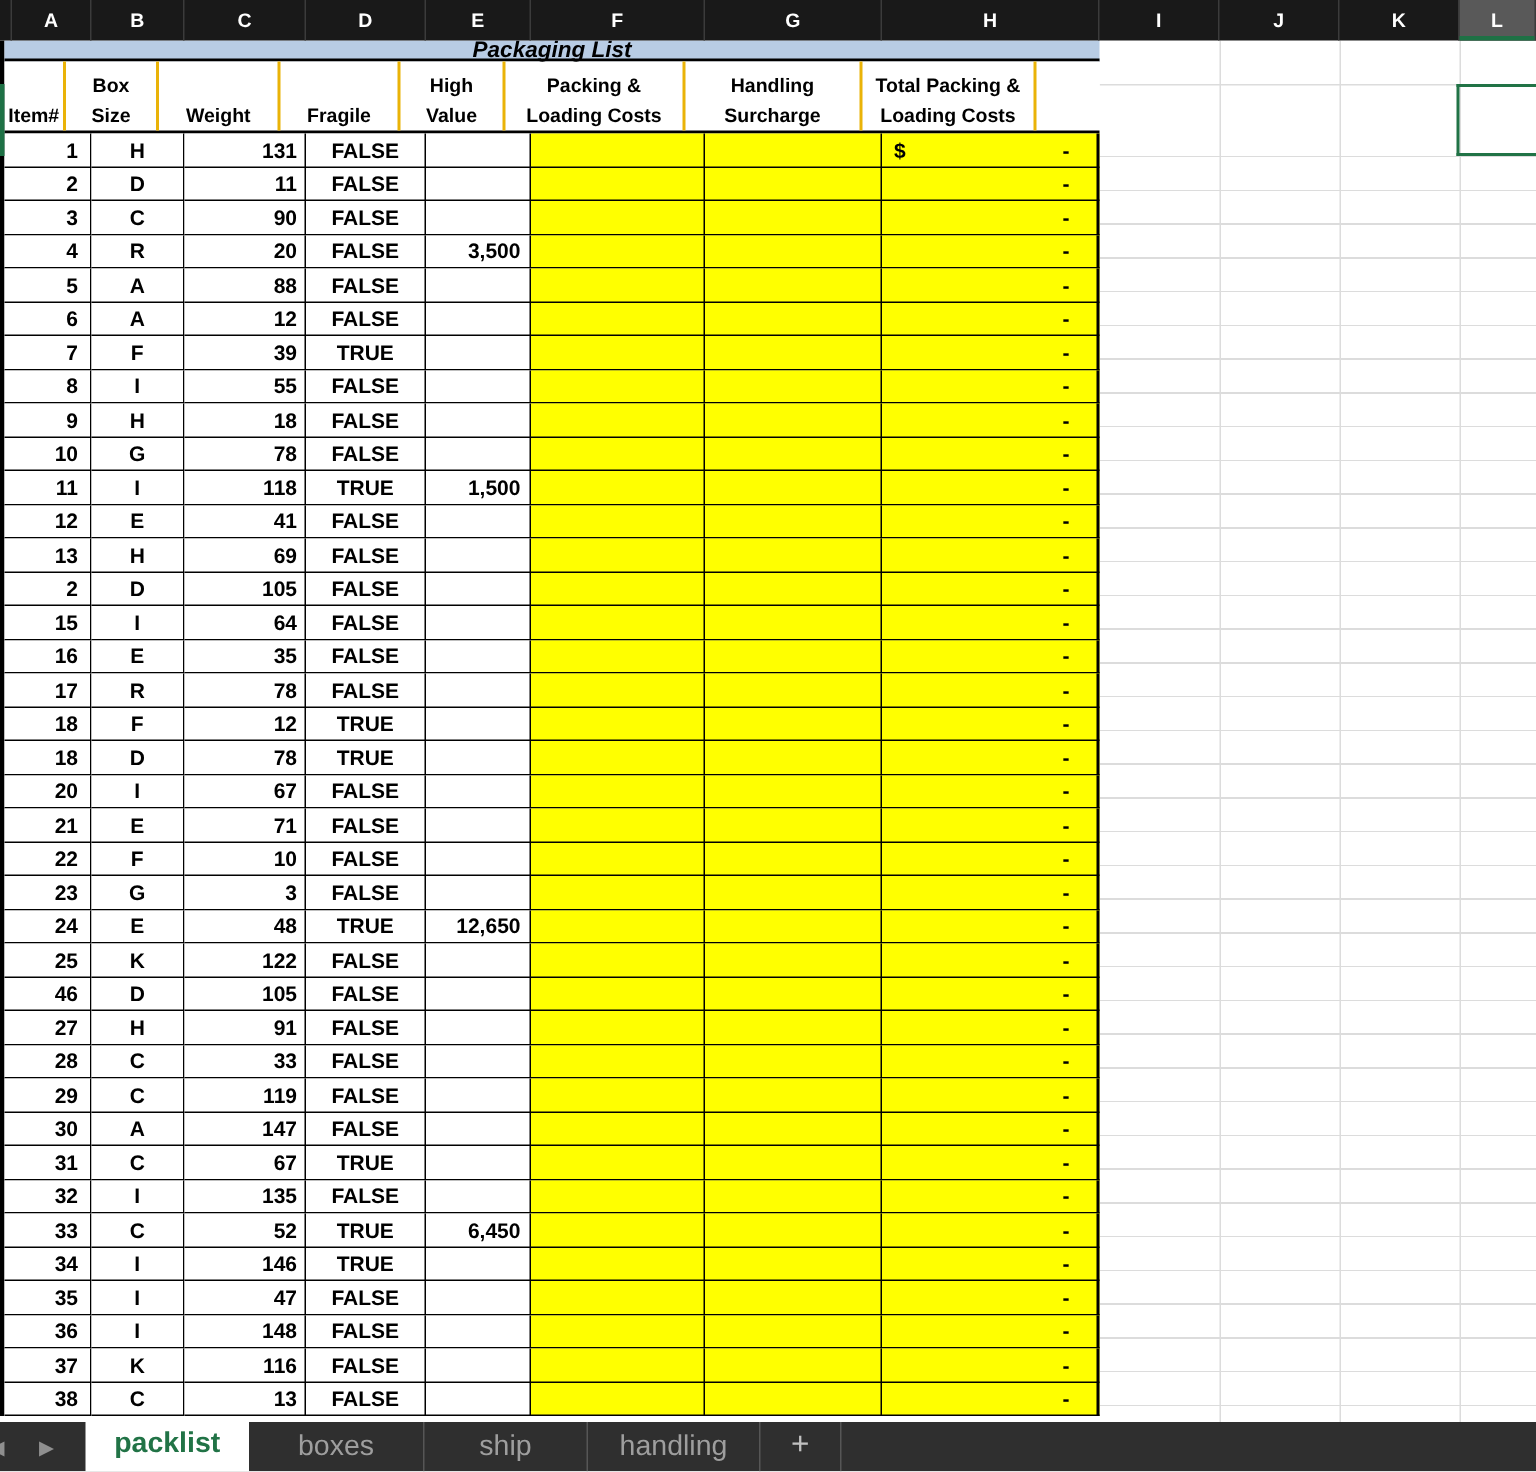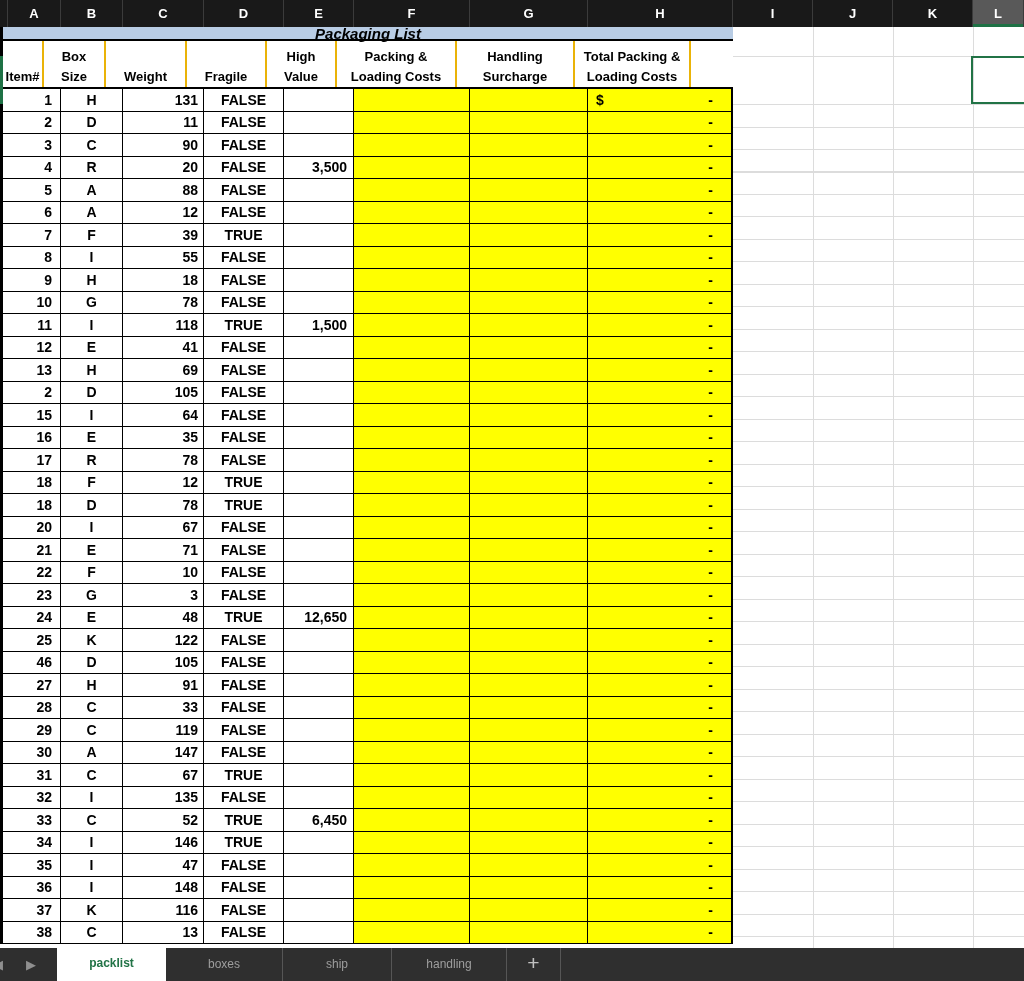--- a/index.html
+++ b/index.html
@@ -54,21 +54,21 @@
   .green-sliver{position:absolute;left:0;top:56px;width:3px;height:48px;background:#1e7145;z-index:4;}
   .sel-cell{position:absolute;left:971px;top:56px;width:53px;height:48px;box-sizing:border-box;
             border:2px solid #217346;border-right:none;z-index:4;background:transparent;}
 
   
   .tabbar{position:absolute;left:0;top:948px;width:1024px;height:33px;background:#2f2f2f;
           z-index:10;display:flex;align-items:flex-start;}
   .navzone{width:57px;height:33px;position:relative;flex:0 0 auto;}
   .navzone .prev{position:absolute;left:-7px;top:9px;color:#8f8f8f;font-size:13px;}
   .navzone .next{position:absolute;left:26px;top:9px;color:#8f8f8f;font-size:13px;}
-  .stab{height:33px;line-height:33px;text-align:center;font-size:12px;color:#9e9e9e;
+  .stab{height:33px;line-height:33px;text-align:center;font-size:19px;color:#9e9e9e;
         box-sizing:border-box;border-right:1px solid #565656;flex:0 0 auto;}
   .stab.active{height:36px;line-height:36px;margin-top:-3px;background:#fff;color:#217346;
                font-weight:700;border-right:none;}
   .addtab{width:54px;height:33px;line-height:30px;text-align:center;color:#c0c0c0;font-size:21px;
           border-right:1px solid #565656;box-sizing:border-box;flex:0 0 auto;}
 </style>
 </head>
 <body>
 
 <div class="stage">

